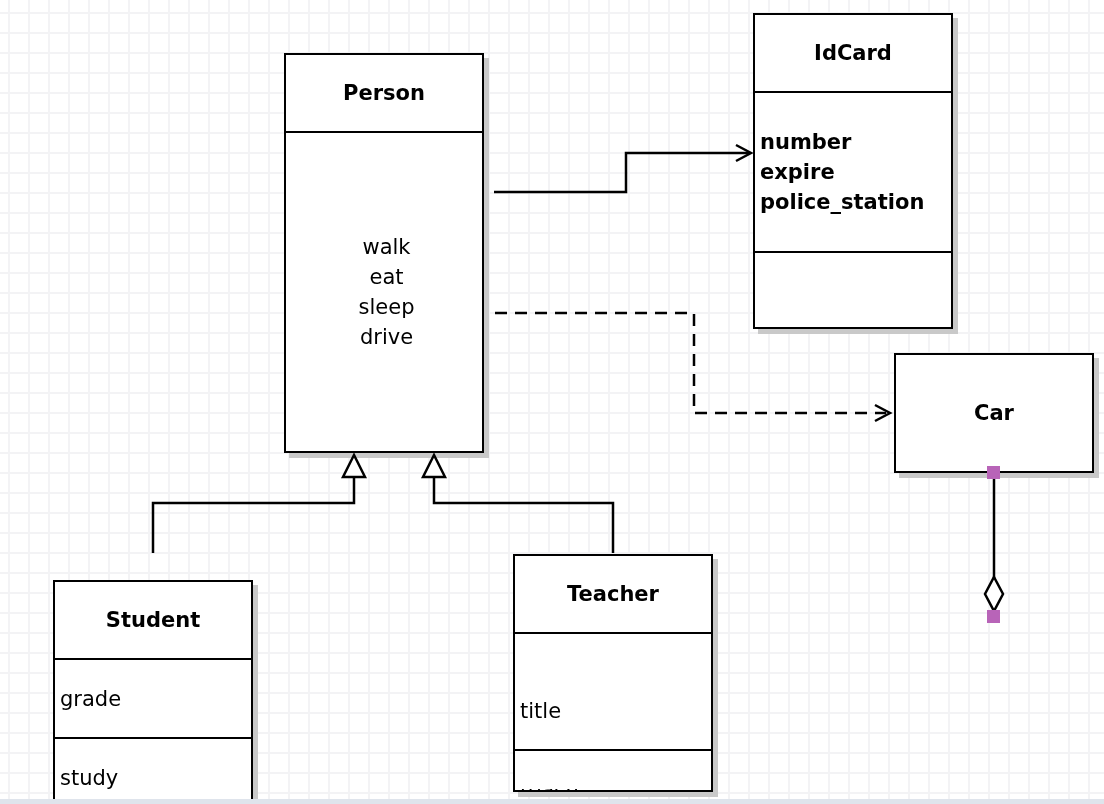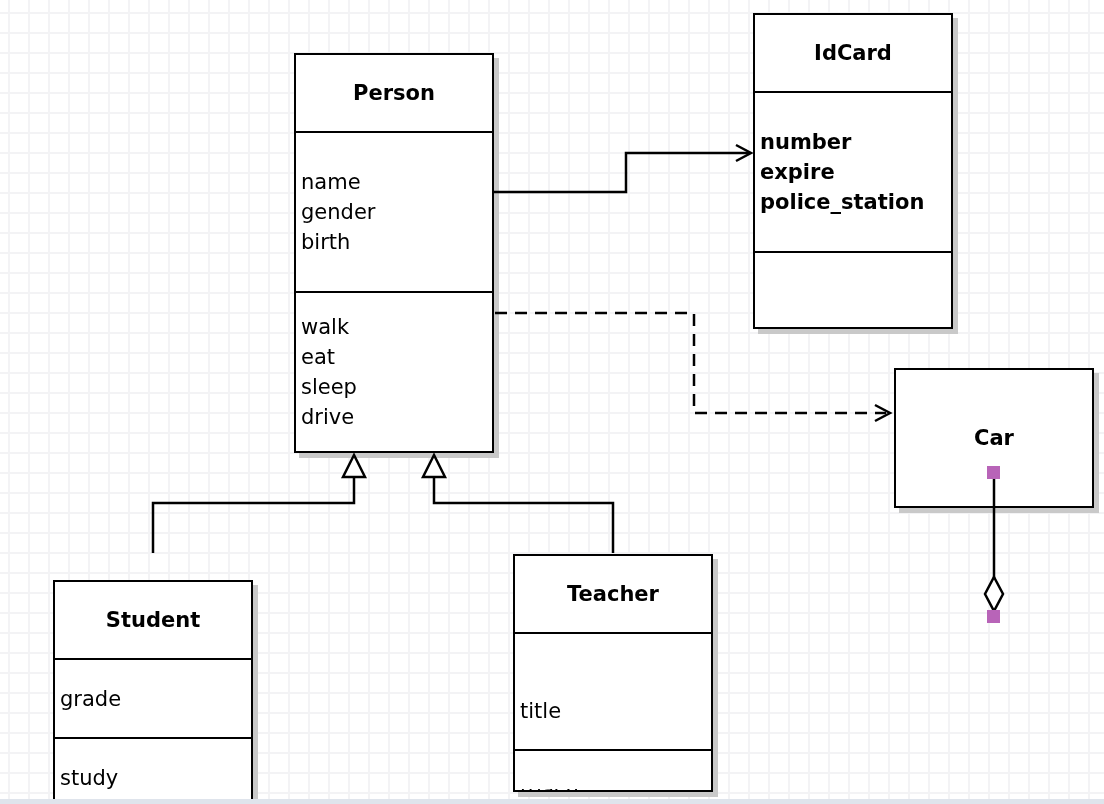--- a/index.html
+++ b/index.html
@@ -87,27 +87,22 @@
     left:0;bottom:0;
     width:100%;height:5px;
     background:var(--bottom-edge);
   }
 </style>
 </head>
 <body>
 
 <div class="canvas">
 
-  <div class="uml-class" style="left:294px;top:53px;width:200px;height:400px;">
+  <div class="uml-class" style="left:284px;top:53px;width:200px;height:400px;text-align:center;">
     <div class="uml-title">Person</div>
-    <div class="uml-comp" style="flex:0 0 160px;">
-      <div class="uml-member">name</div>
-      <div class="uml-member">gender</div>
-      <div class="uml-member">birth</div>
-    </div>
     <div class="uml-comp last">
       <div class="uml-member">walk</div>
       <div class="uml-member">eat</div>
       <div class="uml-member">sleep</div>
       <div class="uml-member">drive</div>
     </div>
   </div>
 
   <div class="uml-class" style="left:753px;top:13px;width:200px;height:316px;">
     <div class="uml-title">IdCard</div>
@@ -132,21 +127,21 @@
   <div class="uml-class" style="left:513px;top:554px;width:200px;height:238px;gap:38px;">
     <div class="uml-title">Teacher</div>
     <div class="uml-comp" style="flex:0 0 79px;">
       <div class="uml-member">title</div>
     </div>
     <div class="uml-comp last">
       <div class="uml-member">teach</div>
     </div>
   </div>
 
-  <div class="uml-class" style="left:894px;top:368px;width:200px;height:140px;">
+  <div class="uml-class" style="left:894px;top:353px;width:200px;height:120px;">
     <div class="uml-solo">Car</div>
   </div>
 
 
   <svg class="overlay" width="1104" height="804" viewBox="0 0 1104 804">
 
     <g>
       <polyline class="ln" points="494,192 626,192 626,153 750,153"></polyline>
       <path class="ln" d="M736,145 L751,153 L736,161"></path>
     </g>

